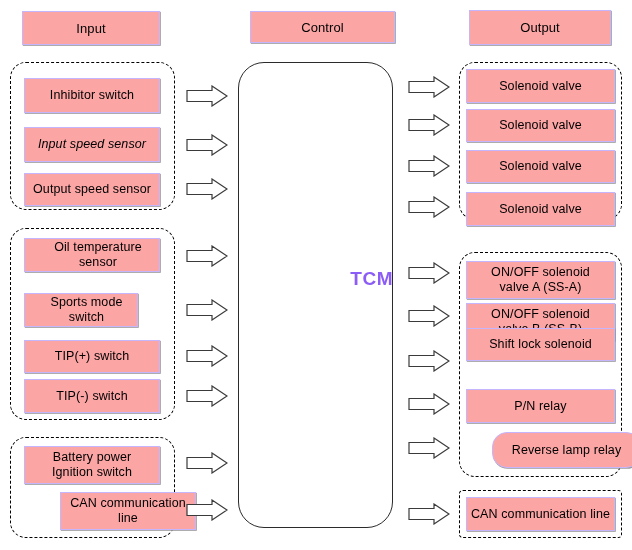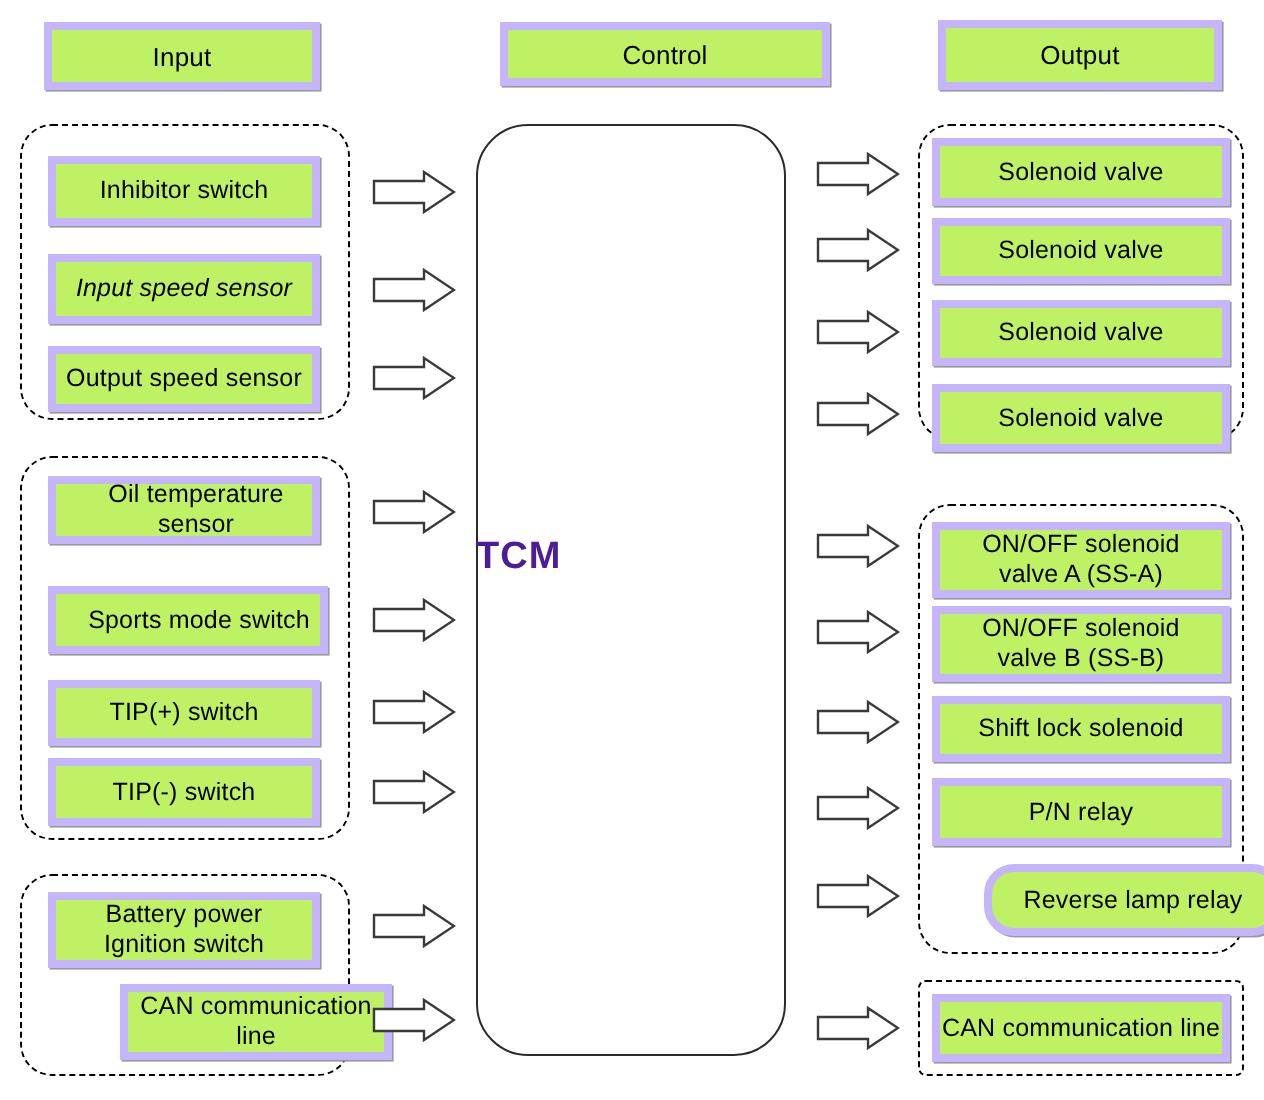--- a/index.html
+++ b/index.html
@@ -19,22 +19,22 @@
     position: absolute;
     left: 0; top: 0;
     width: 632px;
     height: 550px;
   }
 
   
   .box {
     position: absolute;
     box-sizing: border-box;
-    background: #bef264;
-    border: 4px solid #c4b5fd;
+    background: #fca5a5;
+    border: 1px solid #c4b5fd;
     box-shadow: 0.8px 0.8px 0 0 #9a9a9a;
     display: flex;
     align-items: center;
     justify-content: center;
     text-align: center;
     font-size: 12.5px;
     line-height: 15px;
     letter-spacing: 0.1px;
     white-space: pre-line;
     color: #000;
@@ -61,53 +61,53 @@
     box-sizing: border-box;
     border: 1.2px solid #2b2b2b;
     border-radius: 26px;
     background: #ffffff;
   }
   .tcm-label {
     position: absolute;
     font-size: 19px;
     font-weight: bold;
     letter-spacing: 0.5px;
-    color: #4c1d95;
-    text-align: left;
+    color: #8b5cf6;
+    text-align: right;
   }
 
   
   .arrow {
     position: absolute;
     width: 42px;
     height: 22px;
   }
   .arrow svg { display: block; }
 </style>
 </head>
 <body>
 
 <div class="stage">
 
   <div class="box header-box" style="left:22px; top:11px; width:138px; height:34px;">Input</div>
 
-  <div class="box header-box" style="left:250px; top:11px; width:165px; height:32px;">Control</div>
+  <div class="box header-box" style="left:250px; top:11px; width:145px; height:32px;">Control</div>
 
   <div class="box header-box" style="left:469px; top:10px; width:142px; height:35px;text-align:center;">Output</div>
 
   <div class="group" style="left:10px; top:62px; width:165px; height:148px;"></div>
 
   <div class="box" style="left:24px; top:78px; width:136px; height:35px;">Inhibitor switch</div>
   <div class="box" style="left:24px; top:127px; width:136px; height:35px;font-style:italic;">Input speed sensor</div>
   <div class="box" style="left:24px; top:173px; width:136px; height:33px;">Output speed sensor</div>
 
   <div class="group" style="left:10px; top:228px; width:165px; height:192px;"></div>
 
   <div class="box" style="left:24px; top:238px; width:136px; height:34px;padding-left:12px;">Oil temperature sensor</div>
-  <div class="box" style="left:24px; top:293px; width:140px; height:34px;padding-left:11px;">Sports mode switch</div>
+  <div class="box" style="left:24px; top:293px; width:114px; height:34px;padding-left:11px;">Sports mode switch</div>
   <div class="box" style="left:24px; top:340px; width:136px; height:33px;">TIP(+) switch</div>
   <div class="box" style="left:24px; top:379px; width:136px; height:34px;">TIP(-) switch</div>
 
   <div class="group" style="left:10px; top:437px; width:165px; height:101px;"></div>
 
   <div class="box" style="left:24px; top:446px; width:136px; height:38px;">Battery power
 Ignition switch</div>
   <div class="box" style="left:24px; top:492px; width:136px; height:38px;margin-left:36px;">CAN communication
 line</div>
 
@@ -120,21 +120,21 @@
   <div class="box" style="left:466px; top:109px; width:149px; height:33px;">Solenoid valve</div>
   <div class="box" style="left:466px; top:150px; width:149px; height:33px;">Solenoid valve</div>
   <div class="box" style="left:466px; top:192px; width:149px; height:34px;">Solenoid valve</div>
 
   <div class="group" style="left:459px; top:252px; width:163px; height:225px;"></div>
 
   <div class="box" style="left:466px; top:261px; width:149px; height:38px;">ON/OFF solenoid
 valve A (SS-A)</div>
   <div class="box" style="left:466px; top:303px; width:149px; height:38px;">ON/OFF solenoid
 valve B (SS-B)</div>
-  <div class="box" style="left:466px; top:348px; width:149px; height:33px;">Shift lock solenoid</div>
+  <div class="box" style="left:466px; top:328px; width:149px; height:33px;">Shift lock solenoid</div>
   <div class="box" style="left:466px; top:389px; width:149px; height:34px;">P/N relay</div>
   <div class="box" style="left:492px; top:432px; width:149px; height:36px;border-radius:15px;">Reverse lamp relay</div>
 
   <div class="group sharp" style="left:459px; top:490px; width:163px; height:48px;"></div>
 
   <div class="box" style="left:466px; top:497px; width:149px; height:34px;">CAN communication line</div>
 
   <div class="arrow" style="left:186px; top:85px;">
       <svg width="42" height="22" viewBox="0 0 42 22">
         <path d="M1 5.5 H26 V1 L41 11 L26 21 V16.5 H1 Z" fill="#ffffff" stroke="#3a3a3a" stroke-width="1.2"></path>

